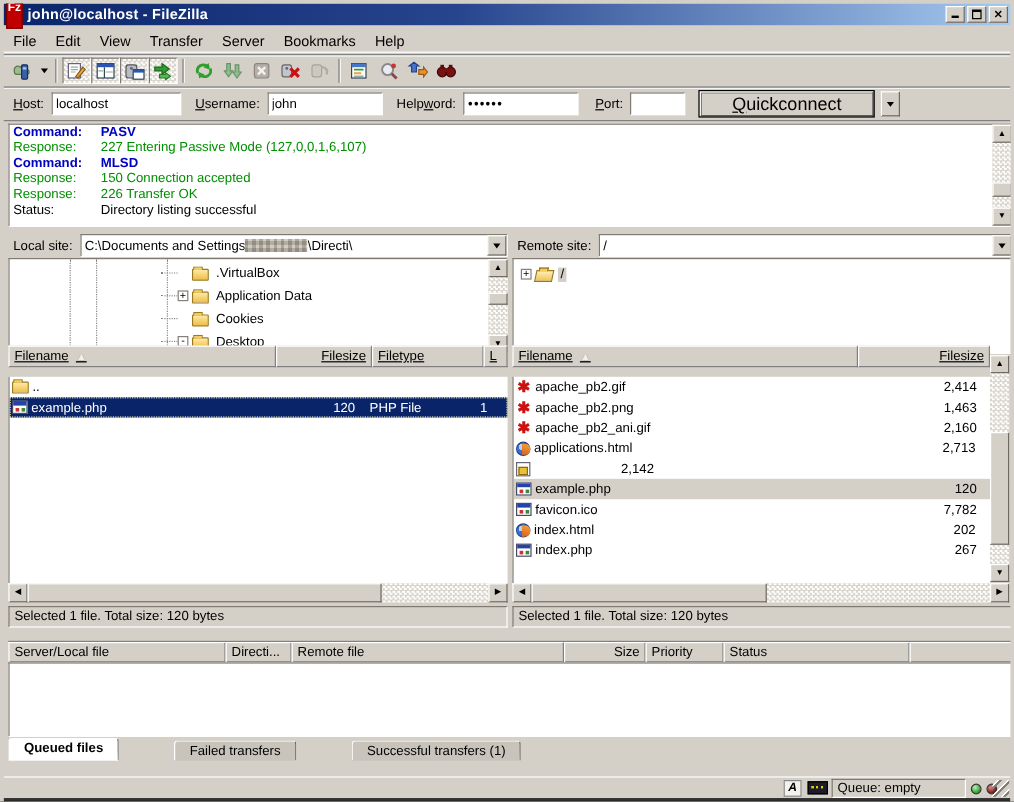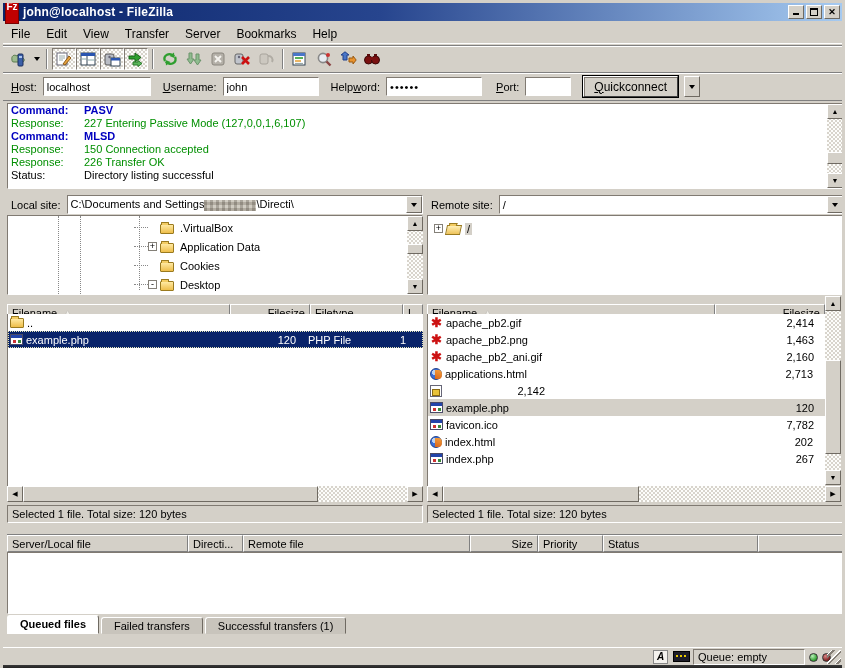--- a/index.html
+++ b/index.html
@@ -37,21 +37,21 @@
   .drop-arrow{width:11px;height:20px;display:flex;align-items:center;justify-content:center;}
   .caret{width:0;height:0;border:3px solid transparent;border-top:4px solid #000;margin-top:3px;}
 
   
   .quickbar{position:absolute;left:0;top:69px;width:839px;height:29px;display:flex;align-items:center;
     border-top:1px solid #808080;box-shadow:0 1px 0 #fff inset;padding-left:8px;gap:4px;border-bottom:1px solid #808080;}
   .qlabel{margin-right:2px;}
   .qlabel u{text-decoration:underline;}
   .qinput{height:19px;border:1px solid;border-color:#807a72 #fff #fff #807a72;background:#fff;
     font-size:11px;padding:1px 3px;outline:none;}
-  .qc-btn{height:21px;padding:2px 10px;font-size:12px;border:1px solid;border-color:#fff #404040 #404040 #fff;
+  .qc-btn{height:21px;padding:2px 26px;font-size:15px;border:1px solid;border-color:#fff #404040 #404040 #fff;
     background:#d4d0c8;box-shadow:1px 1px 0 #807a72 inset;outline:1px solid #000;}
   .qc-drop{width:16px;height:21px;display:flex;align-items:center;justify-content:center;margin-left:2px;}
 
   
   .log{position:absolute;left:4px;top:100px;width:837px;height:86px;background:#fff;
     border:1px solid;border-color:#807a72 #fff #fff #807a72;overflow:hidden;}
   .logline{display:flex;height:13px;line-height:13px;white-space:pre;}
   .loglabel{width:76px;padding-left:3px;flex:none;}
   .lc-command{color:#0000bf;font-weight:bold;}
   .lc-response{color:#008f00;}
@@ -99,21 +99,21 @@
   .ic-win::after{content:"";position:absolute;bottom:1px;left:2px;width:3px;height:3px;background:#cc3333;box-shadow:5px 0 0 #3a8a3a;}
   .ic-splat{width:13px;height:13px;color:#cc1111;font-size:13px;line-height:13px;text-align:center;font-weight:bold;}
   .ic-ff{width:12px;height:12px;border-radius:50%;border:1px solid #23418a;
     background:radial-gradient(circle at 35% 35%,#bcd3f0 0 25%,#3a6fd8 26% 60%,#1d3f8f 100%);}
   .ic-ff::after{content:"";position:absolute;right:-1px;top:1px;width:7px;height:9px;border-radius:0 50% 50% 0;
     background:linear-gradient(200deg,#f7a23c,#d8641a);}
   .ic-css{width:12px;height:12px;background:#fff;border:1px solid #667;}
   .ic-css::after{content:"";position:absolute;bottom:0px;left:1px;width:6px;height:5px;background:#e8c23a;border:1px solid #8a6a12;}
 
   
-  .listhead{position:absolute;top:301px;height:18px;display:flex;}
+  .listhead{position:absolute;top:285px;height:18px;display:flex;text-decoration:underline;}
   .hcell{background:#d4d0c8;border:1px solid;border-color:#fff #808080 #808080 #fff;
     padding:1px 4px;display:flex;align-items:center;gap:6px;overflow:hidden;white-space:nowrap;}
   .hcell.num{justify-content:flex-end;}
   .sortarrow{color:#f2f0ea;text-shadow:0 0 1px #8a8a8a;font-size:9px;}
   .listbody{position:absolute;top:311px;height:172px;background:#fff;overflow:hidden;
     border-left:1px solid #807a72;}
   .frow{display:flex;align-items:center;height:17px;white-space:nowrap;}
   .frow .ic{margin:0 3px 0 2px;}
   .fname{flex:none;overflow:hidden;padding-right:4px;}
   .fsize{flex:none;text-align:right;padding-right:8px;}
@@ -122,21 +122,21 @@
   .frow.sel-active{background:#0a246a;color:#fff;outline:1px dotted #e6e6b8;outline-offset:-1px;}
   .frow.sel-inactive{background:#d4d0c8;}
 
   .statusline{position:absolute;top:502px;height:18px;background:#d4d0c8;
     border:1px solid;border-color:#807a72 #fff #fff #807a72;padding:2px 4px;white-space:nowrap;overflow:hidden;}
 
   
   .queuehead{position:absolute;left:4px;top:531px;width:837px;height:18px;display:flex;border-top:1px solid #808080;}
   .queuebody{position:absolute;left:4px;top:549px;width:837px;height:62px;background:#fff;
     border:1px solid;border-color:#807a72 #fff #fff #807a72;}
-  .tabs{position:absolute;left:4px;top:612px;height:19px;display:flex;align-items:flex-end;}
+  .tabs{position:absolute;left:4px;top:612px;height:19px;display:flex;align-items:flex-end;gap:44px;}
   .tab{height:17px;padding:2px 12px;background:#c8c4bc;border:1px solid;border-color:#fff #6f6a62 #c8c4bc #fff;
     border-radius:3px 3px 0 0;margin-right:2px;white-space:nowrap;}
   .tab.active{height:19px;background:#fff;font-weight:bold;border-color:#fff #6f6a62 #fff #fff;}
 
   
   .statusbar{position:absolute;left:0;top:644px;width:839px;height:18px;border-top:1px solid #fff;}
   .ascii-box{position:absolute;left:650px;top:2px;width:15px;height:14px;background:#f4f2ee;border:1px solid #888;
     font-size:10px;font-weight:bold;font-style:italic;text-align:center;line-height:12px;}
   .speed-box{position:absolute;left:670px;top:3px;width:17px;height:11px;background:#1c1c28;border:1px solid #000;}
   .speed-box::after{content:"";position:absolute;left:2px;top:3px;width:11px;height:2px;

